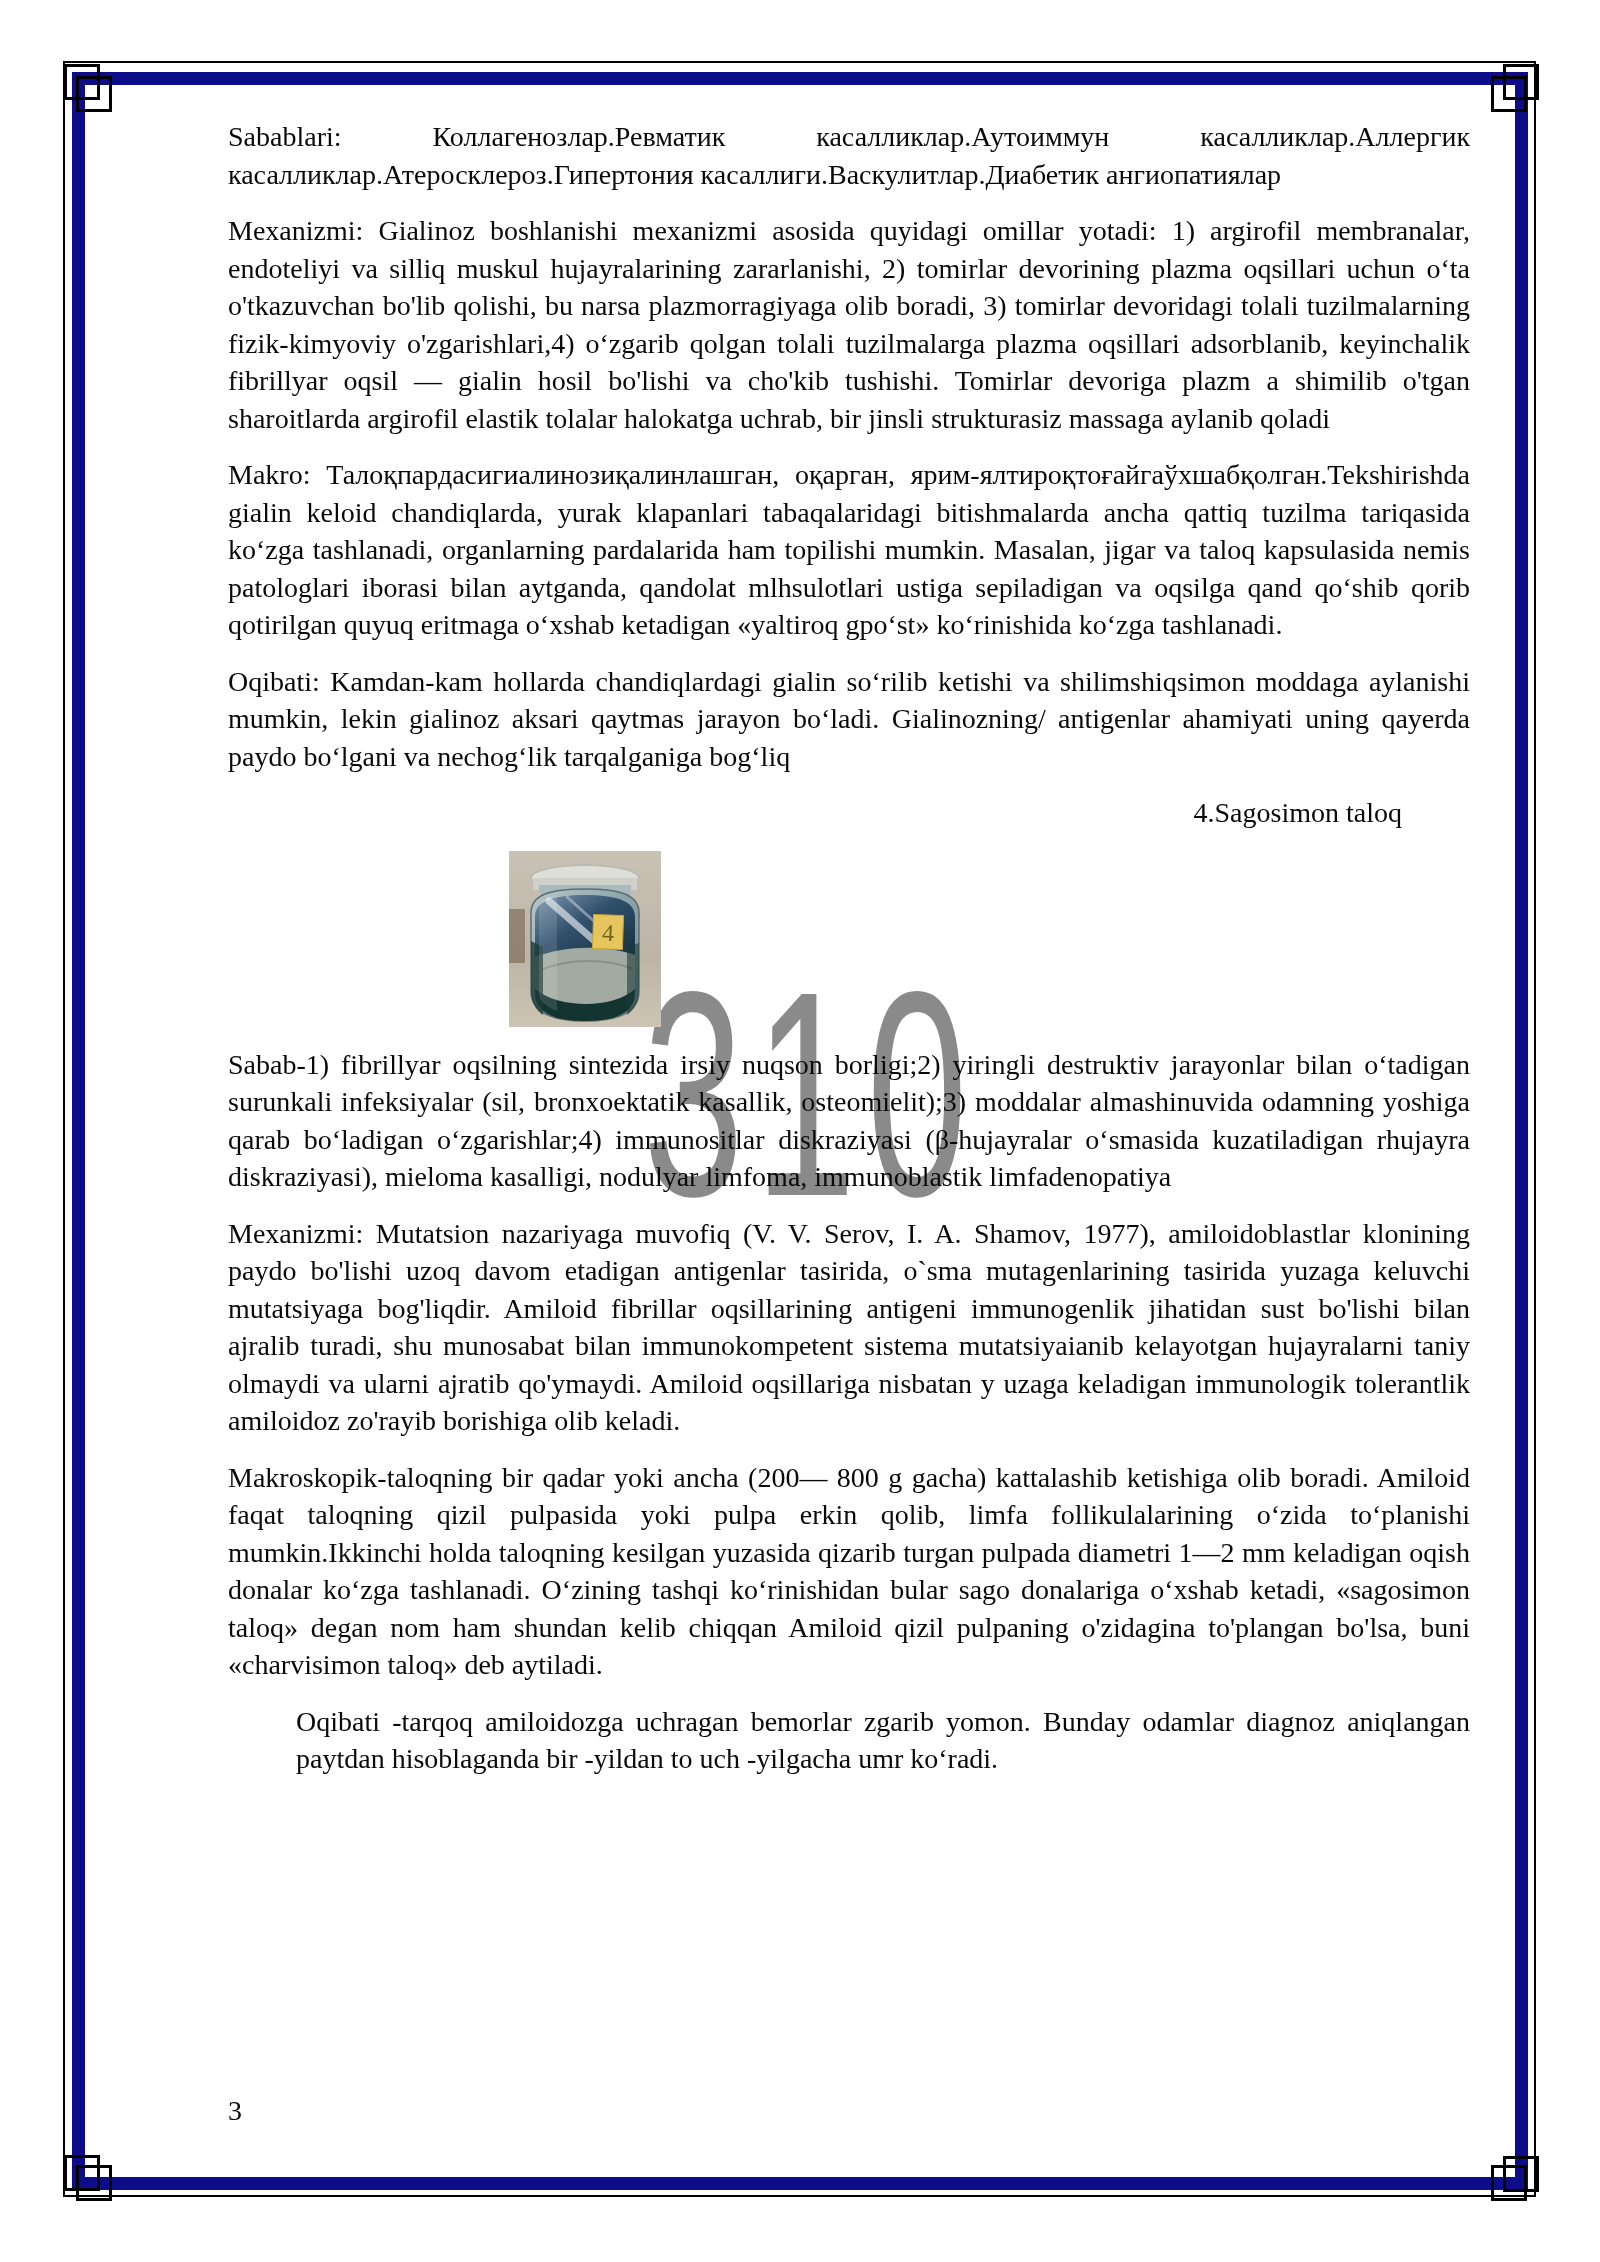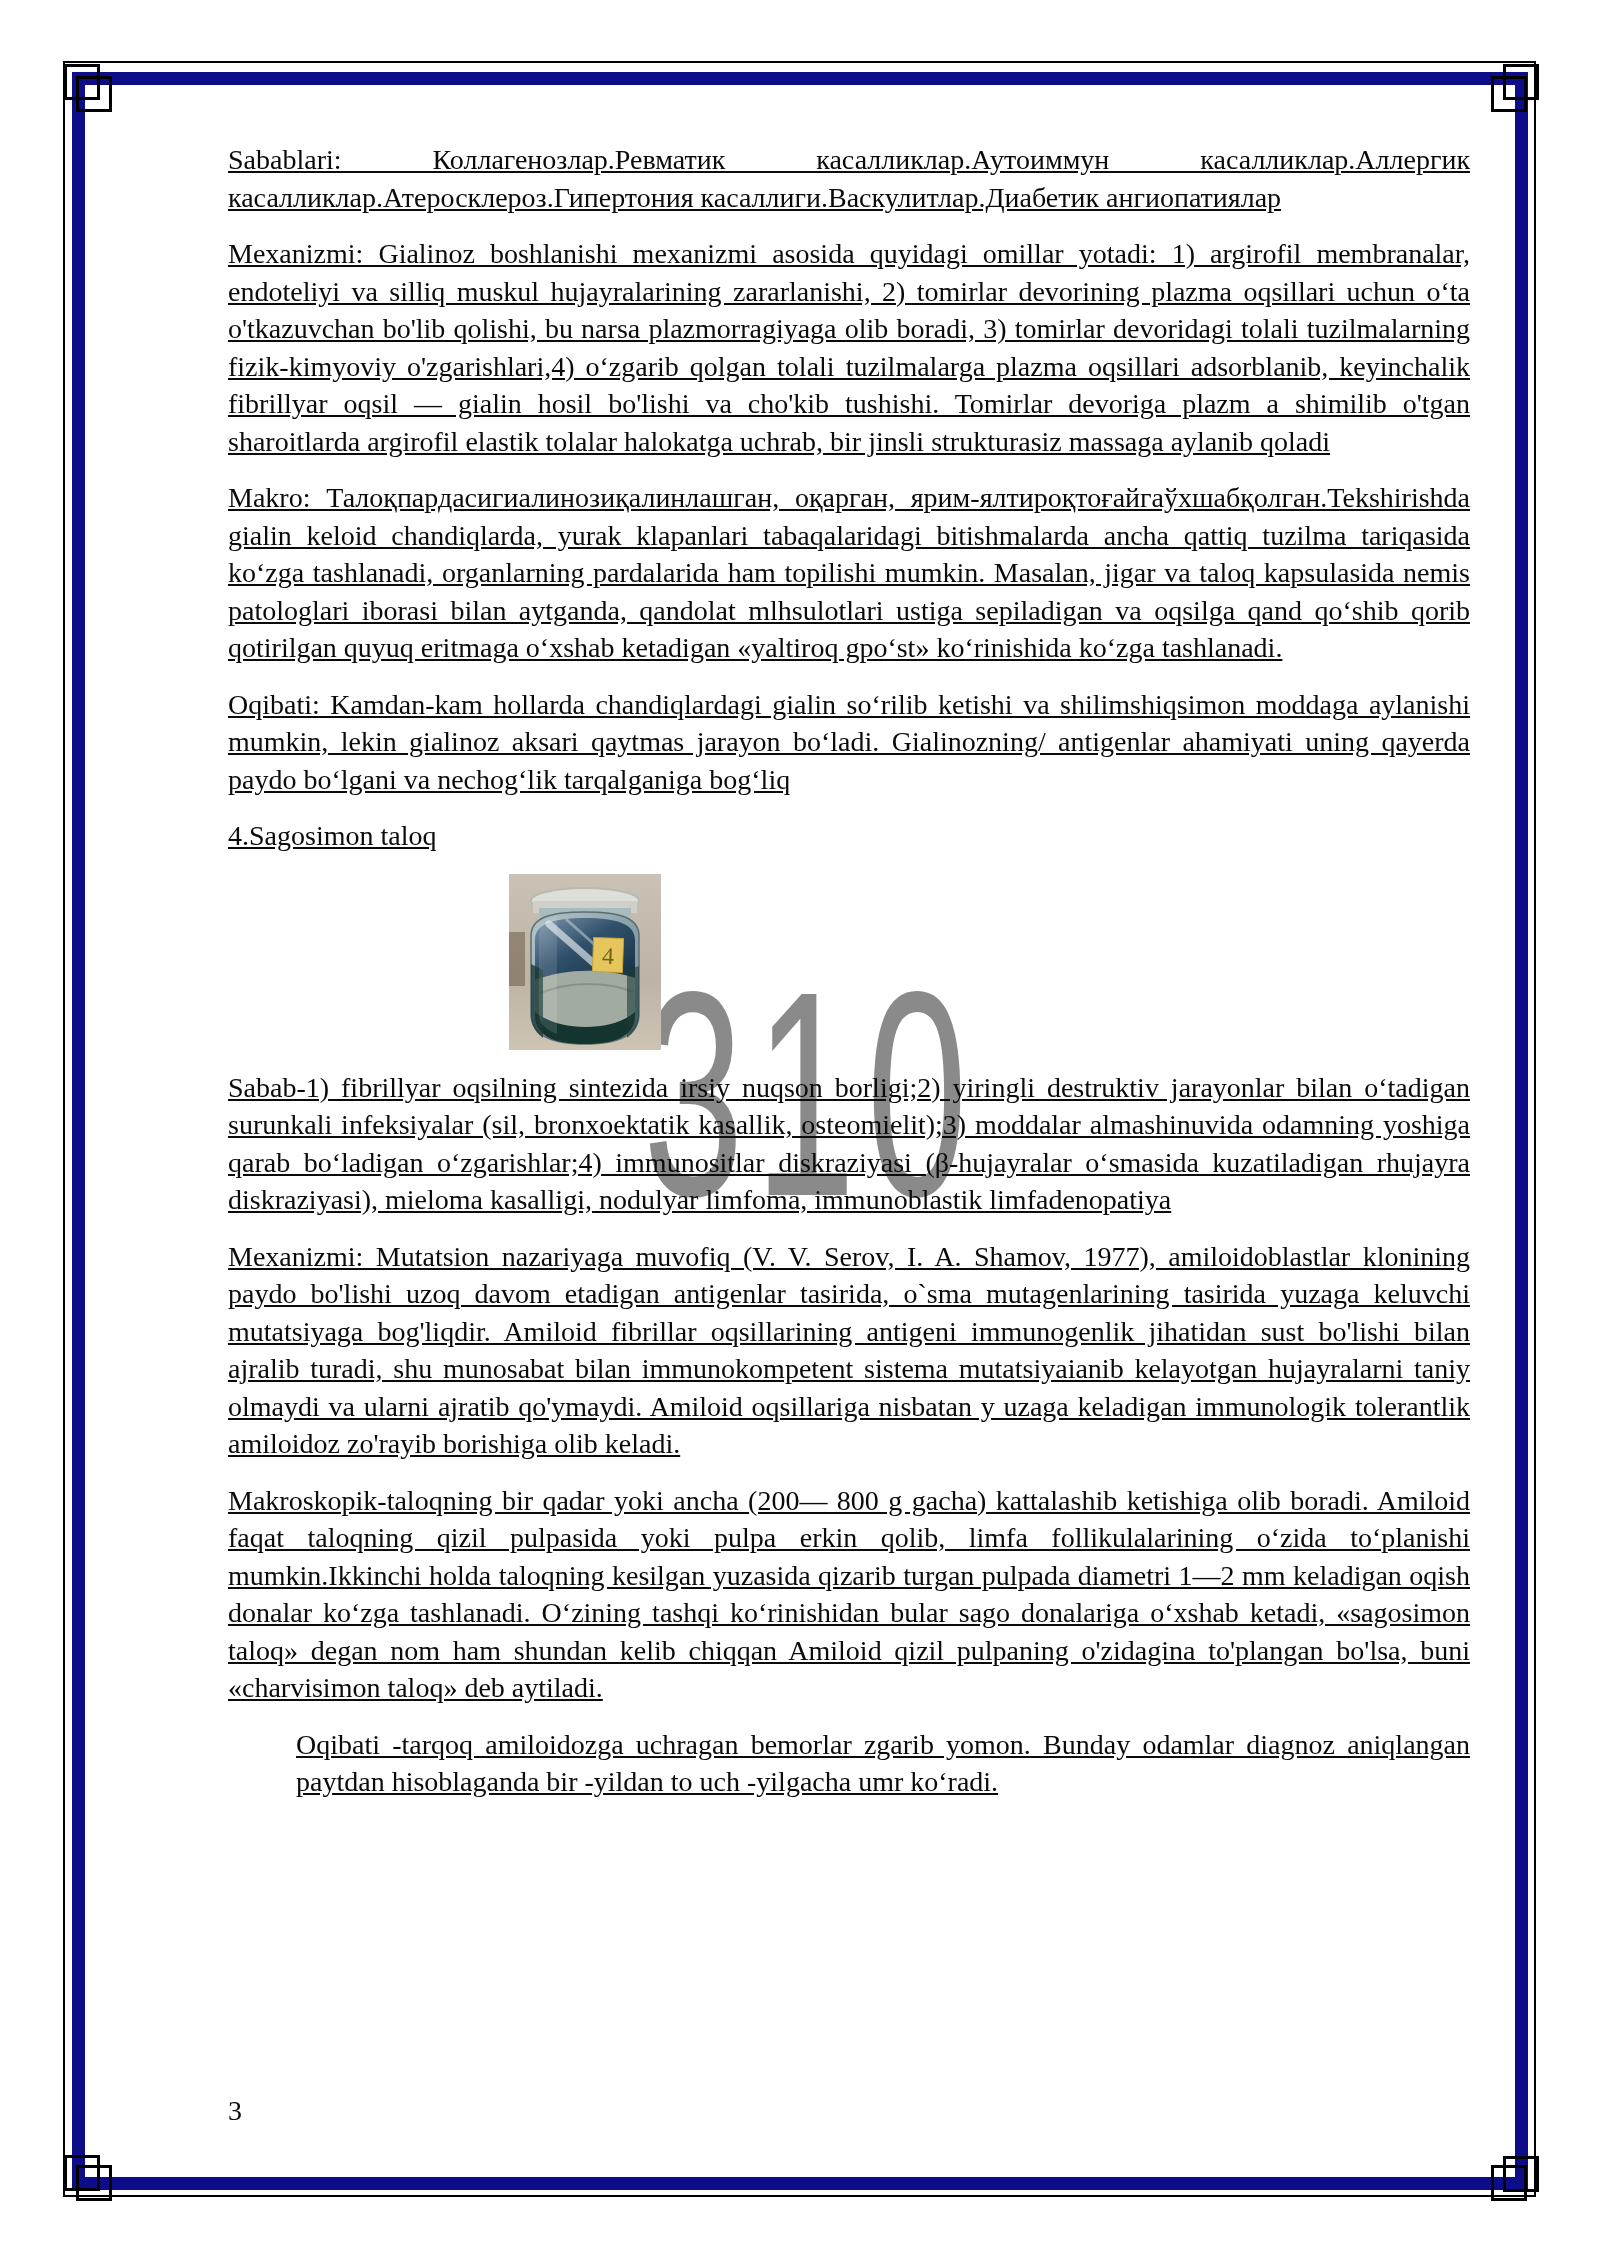--- a/index.html
+++ b/index.html
@@ -22,26 +22,26 @@
   
   .watermark{
     position:absolute;left:643px;top:948px;z-index:1;
     font-family:"Liberation Sans", sans-serif;font-size:292px;line-height:1;
     color:#8a8a8a;letter-spacing:18px;transform:scaleX(0.62);transform-origin:0 0;
     user-select:none;
   }
 
   
   .content{
-    position:absolute;left:228px;top:141px;width:1242px;z-index:2;
-    font-size:28px;line-height:37.5px;text-align:justify;text-decoration:underline;
+    position:absolute;left:228px;top:118px;width:1242px;z-index:2;
+    font-size:28px;line-height:37.5px;text-align:justify;
   }
   .content p{margin:0 0 19px 0;}
   .section-heading{
-    margin:0 68px 19px 0;text-align:left;font-size:28px;font-weight:normal;line-height:37.5px;
+    margin:0 68px 19px 0;text-align:right;font-size:28px;font-weight:normal;line-height:37.5px;
   }
   .figure-row{height:176px;margin:0 0 19px 281px;line-height:0;}
   .jar-svg{width:152px;height:176px;display:block;}
   .indent{margin-left:68px !important;}
   .list-line{text-align:left;}
   .list-marker{display:inline-block;width:62px;}
   .page-number{position:absolute;left:228px;top:2092px;font-size:28px;line-height:37.5px;z-index:2;}
 </style>
 </head>
 <body>

